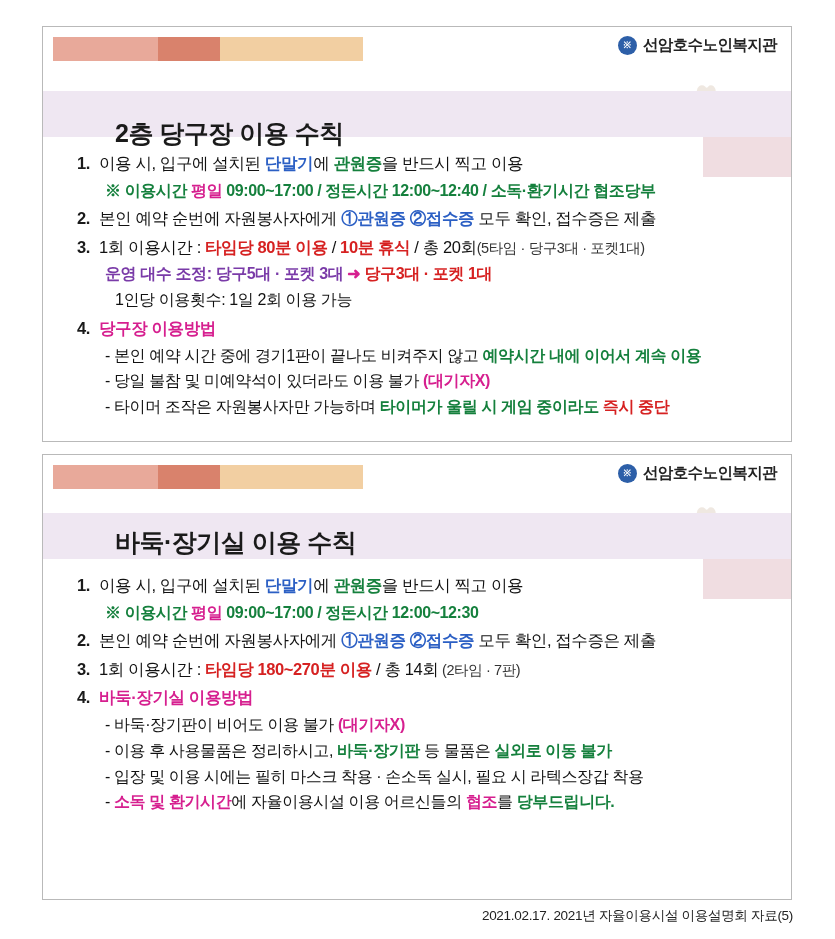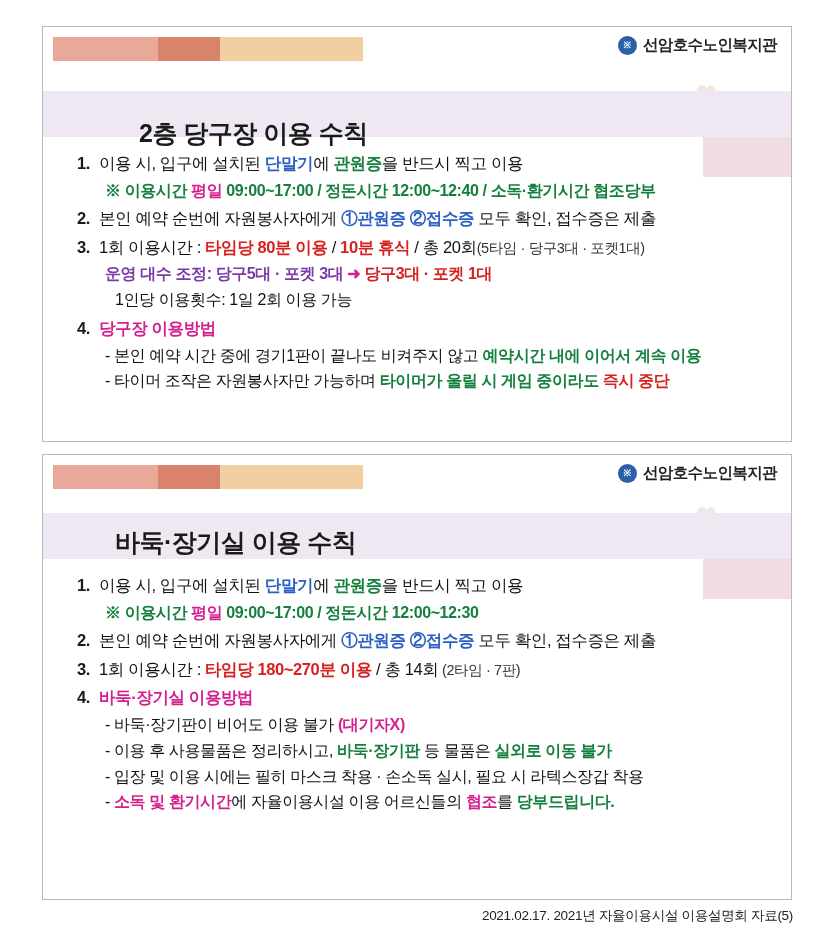--- a/index.html
+++ b/index.html
@@ -89,21 +89,21 @@
   .title-band.t1 { top: 64px; }
   .title-band.t2 { top: 58px; }
   .slide-title {
     position: absolute;
     left: 72px;
     font-size: 25px;
     font-weight: bold;
     color: #1a1a1a;
     letter-spacing: -0.5px;
   }
-  .slide-1 .slide-title { top: 73px; margin-left: 24px; }
+  .slide-1 .slide-title { top: 73px; }
   .slide-2 .slide-title { top: 54px; }
 
   
   .figure {
     position: absolute;
     opacity: 0.22;
     color: #b99a7a;
     font-size: 60px;
     line-height: 1;
     pointer-events: none;
@@ -204,20 +204,21 @@
             <div class="dash-list">
               <div class="sub"><span class="purple u">운영 대수 조정: 당구5대 · 포켓 3대</span><span class="magenta">  ➜  </span><span class="red">당구3대 · 포켓 1대</span></div>
               <div class="sub indent"><span class="black">1인당 이용횟수:  </span><span class="black">1일 2회 이용 가능</span></div>
             </div>
           </li>
           <li>
             <span class="num">4.</span>
             <div><span class="magenta">당구장 이용방법</span></div>
             <div class="dash-list">
               <div class="sub"><span class="black">- 본인 예약 시간 중에 경기1판이 끝나도 비켜주지 않고 </span><span class="green">예약시간 내에 이어서 계속 이용</span></div>
+              <div class="sub"><span class="black">- 당일 불참 및 미예약석이 있더라도 이용 불가 </span><span class="magenta">(대기자X)</span></div>
               <div class="sub"><span class="black">- 타이머 조작은 자원봉사자만 가능하며 </span><span class="green">타이머가 울릴 시 게임 중이라도 </span><span class="red">즉시 중단</span></div>
             </div>
           </li>
         </ol>
     </div>
   </section>
 
   <section class="slide slide-2">
     <div class="colorbar">
       <span class="cb1"></span>

